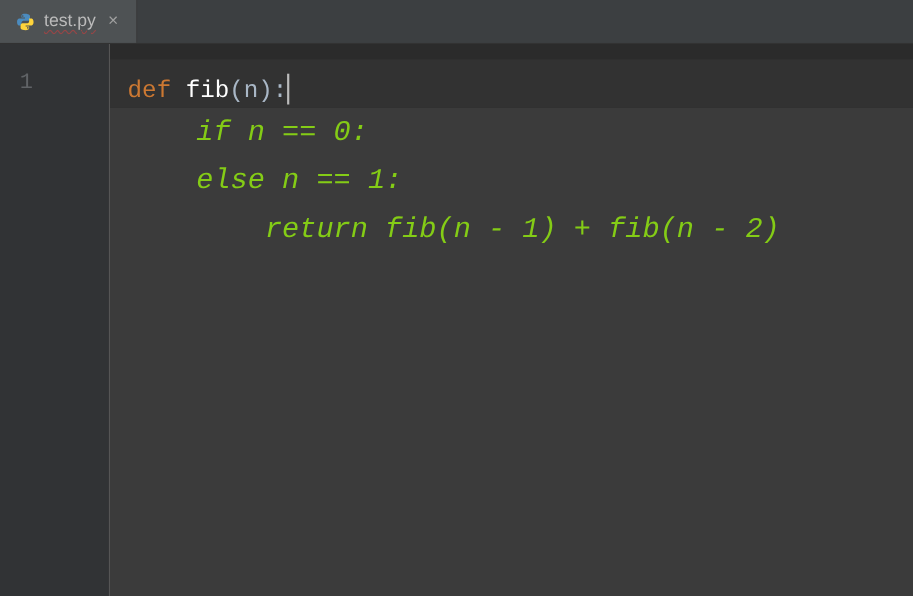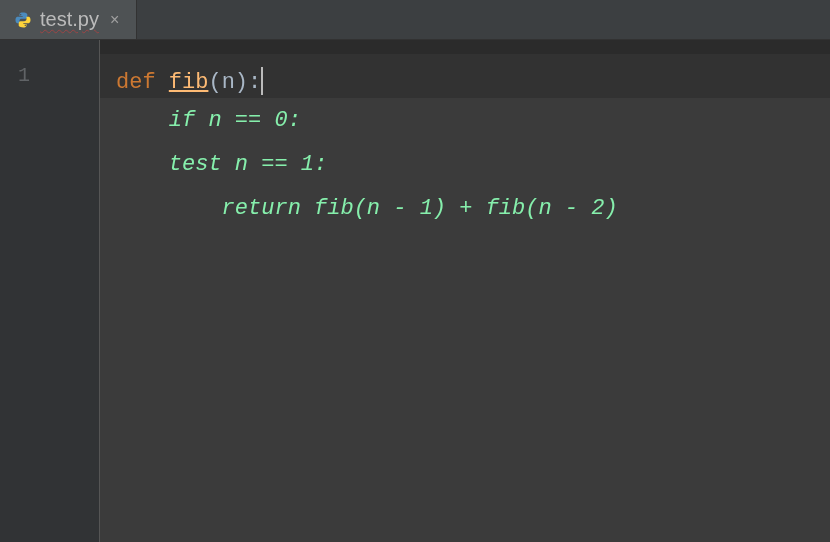--- a/index.html
+++ b/index.html
@@ -25,21 +25,21 @@
       border-right: 1px solid #323232;
       cursor: pointer;
     }
     .tab .py-icon {
       display: inline-flex;
       width: 18px;
       height: 18px;
     }
     .tab-label {
       color: #bbbbbb;
-      font-size: 20px;
+      font-size: 16px;
       font-family: -apple-system, "Segoe UI", sans-serif;
       text-decoration: underline wavy rgba(200,60,60,0.6);
       text-decoration-thickness: 1.3px;
       text-underline-offset: 3px;
     }
     .tab .close-icon {
       color: #a0a0a0;
       font-size: 16px;
       font-family: sans-serif;
       line-height: 1;
@@ -84,21 +84,21 @@
     }
     .current-line-bg {
       position: absolute;
       left: 0; right: 0;
       top: 14px;
       height: 44px;
       background: #323232;
     }
     .line > * { position: relative; margin-top: 12px; }
     .tok-kw { color: #cc7832; }
-    .tok-fn { color: #fdba74; text-decoration: underline; }
+    .tok-fn { color: #ffffff; }
     .tok-paren { color: #a9b7c6; }
     .tok-param { color: #a9b7c6; }
     .tok-colon { color: #a9b7c6; }
     .cursor {
       display: inline-block;
       width: 2px;
       height: 28px;
       background: #bbbbbb;
       vertical-align: middle;
       position: relative;
@@ -125,23 +125,23 @@
       right: 0;
       bottom: 0;
       background: #3b3b3b;
       padding-top: 0;
     }
     .sugg-line {
       height: 44px;
       display: flex;
       align-items: center;
       padding-left: 16px;
-      color: #86efac;
+      color: #84cc16;
       font-style: italic;
-      font-size: 22px;
+      font-size: 26px;
       white-space: pre;
     }
   </style>
 </head>
 <body>
 
 <div class="tabbar">
   <div class="tab">
     <span class="py-icon">
       <svg viewBox="0 0 18 18">
@@ -160,17 +160,17 @@
     <div class="lineno">1</div>
   </div>
   <div class="code-area">
     <div class="current-line-bg"></div>
     <div class="line">
       <span class="tok-kw">def</span><span class="tok-paren"> </span><span class="tok-fn">fib</span><span class="tok-paren">(</span><span class="tok-param">n</span><span class="tok-paren">)</span><span class="tok-colon">:</span><span class="cursor"></span><span class="red-caret"></span>
     </div>
 
     <div class="suggestion-area">
       <div class="sugg-line">    if n == 0:</div>
-      <div class="sugg-line">    test n == 1:</div>
+      <div class="sugg-line">    else n == 1:</div>
       <div class="sugg-line">        return fib(n - 1) + fib(n - 2)</div>
     </div>
   </div>
 </div>
 
 </body></html>

